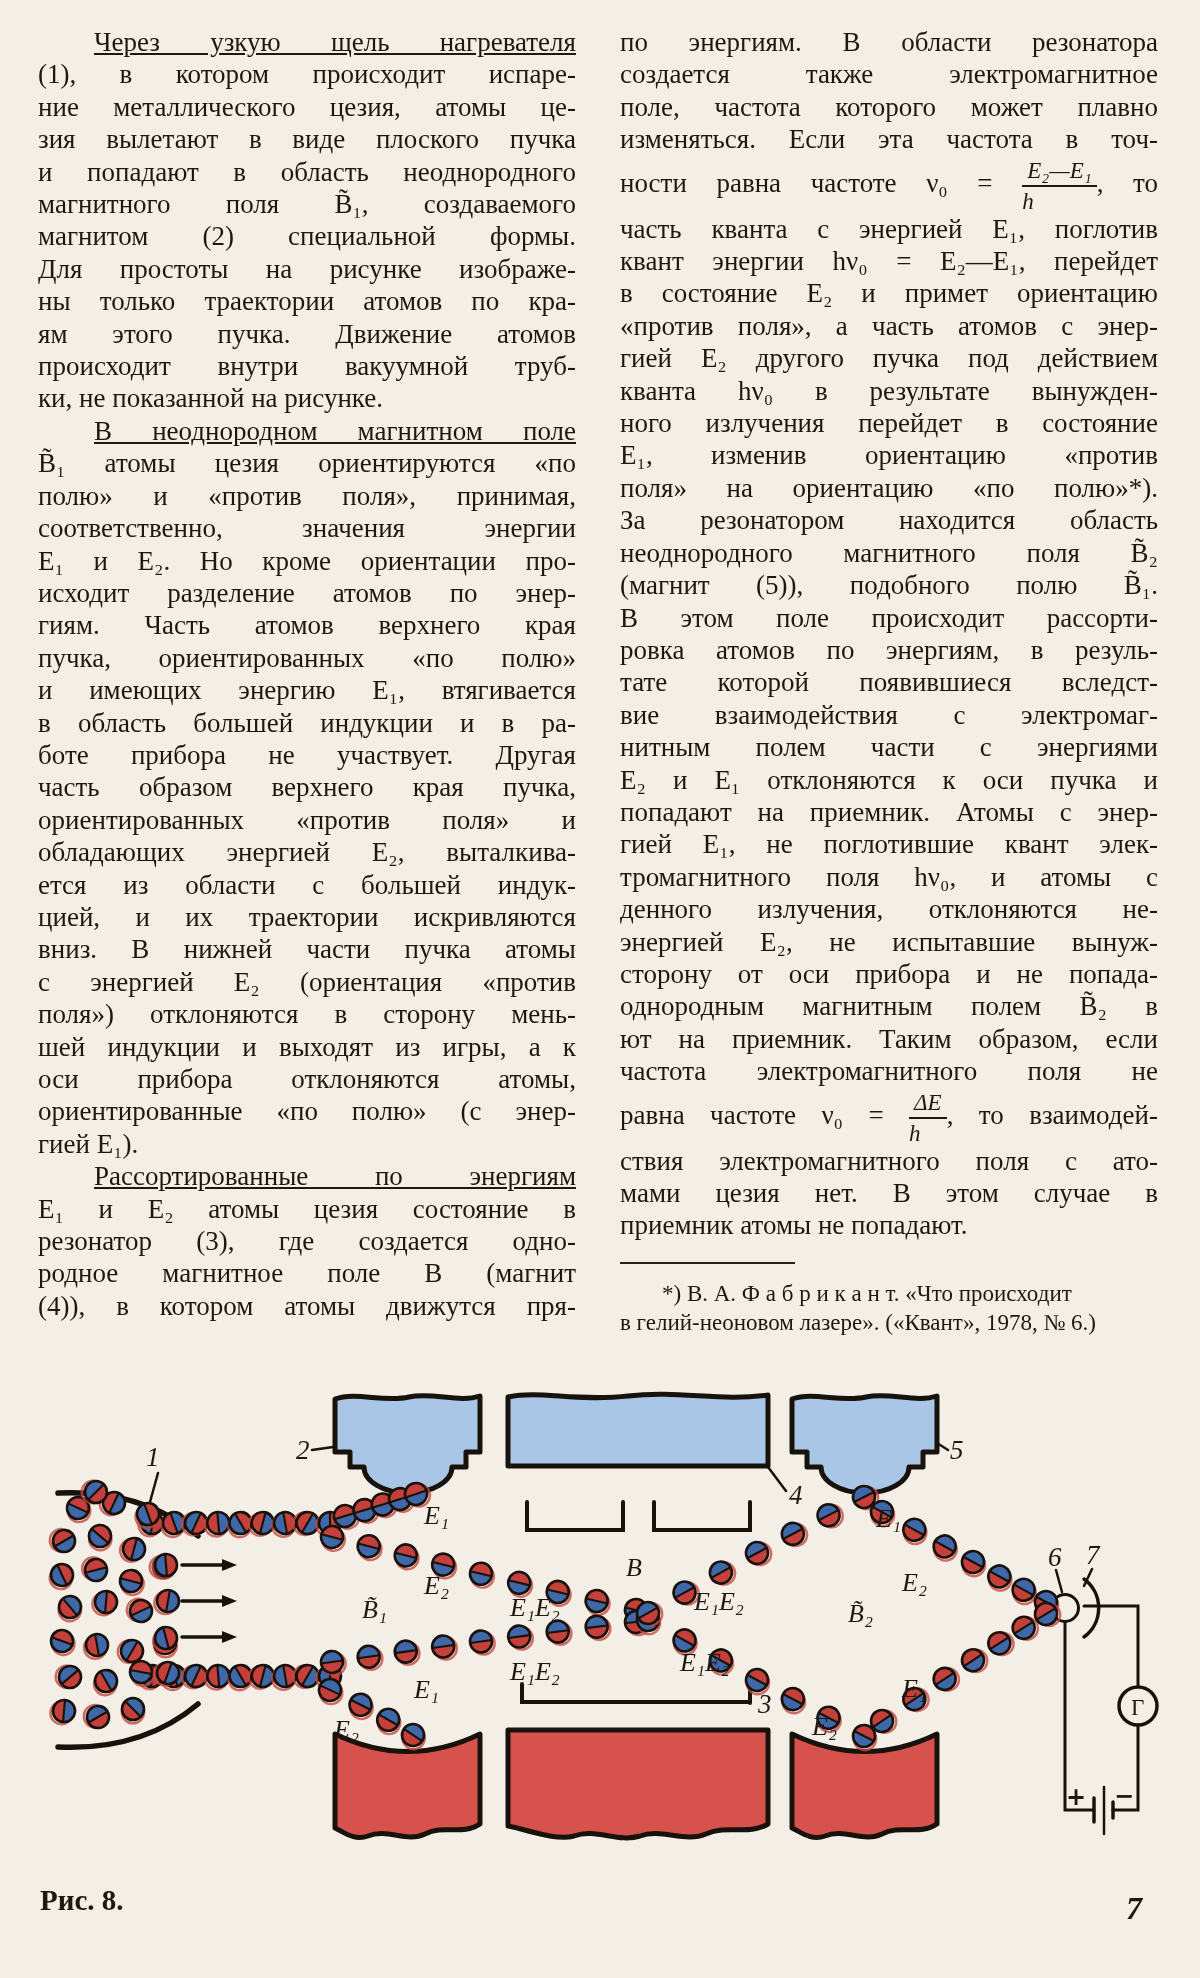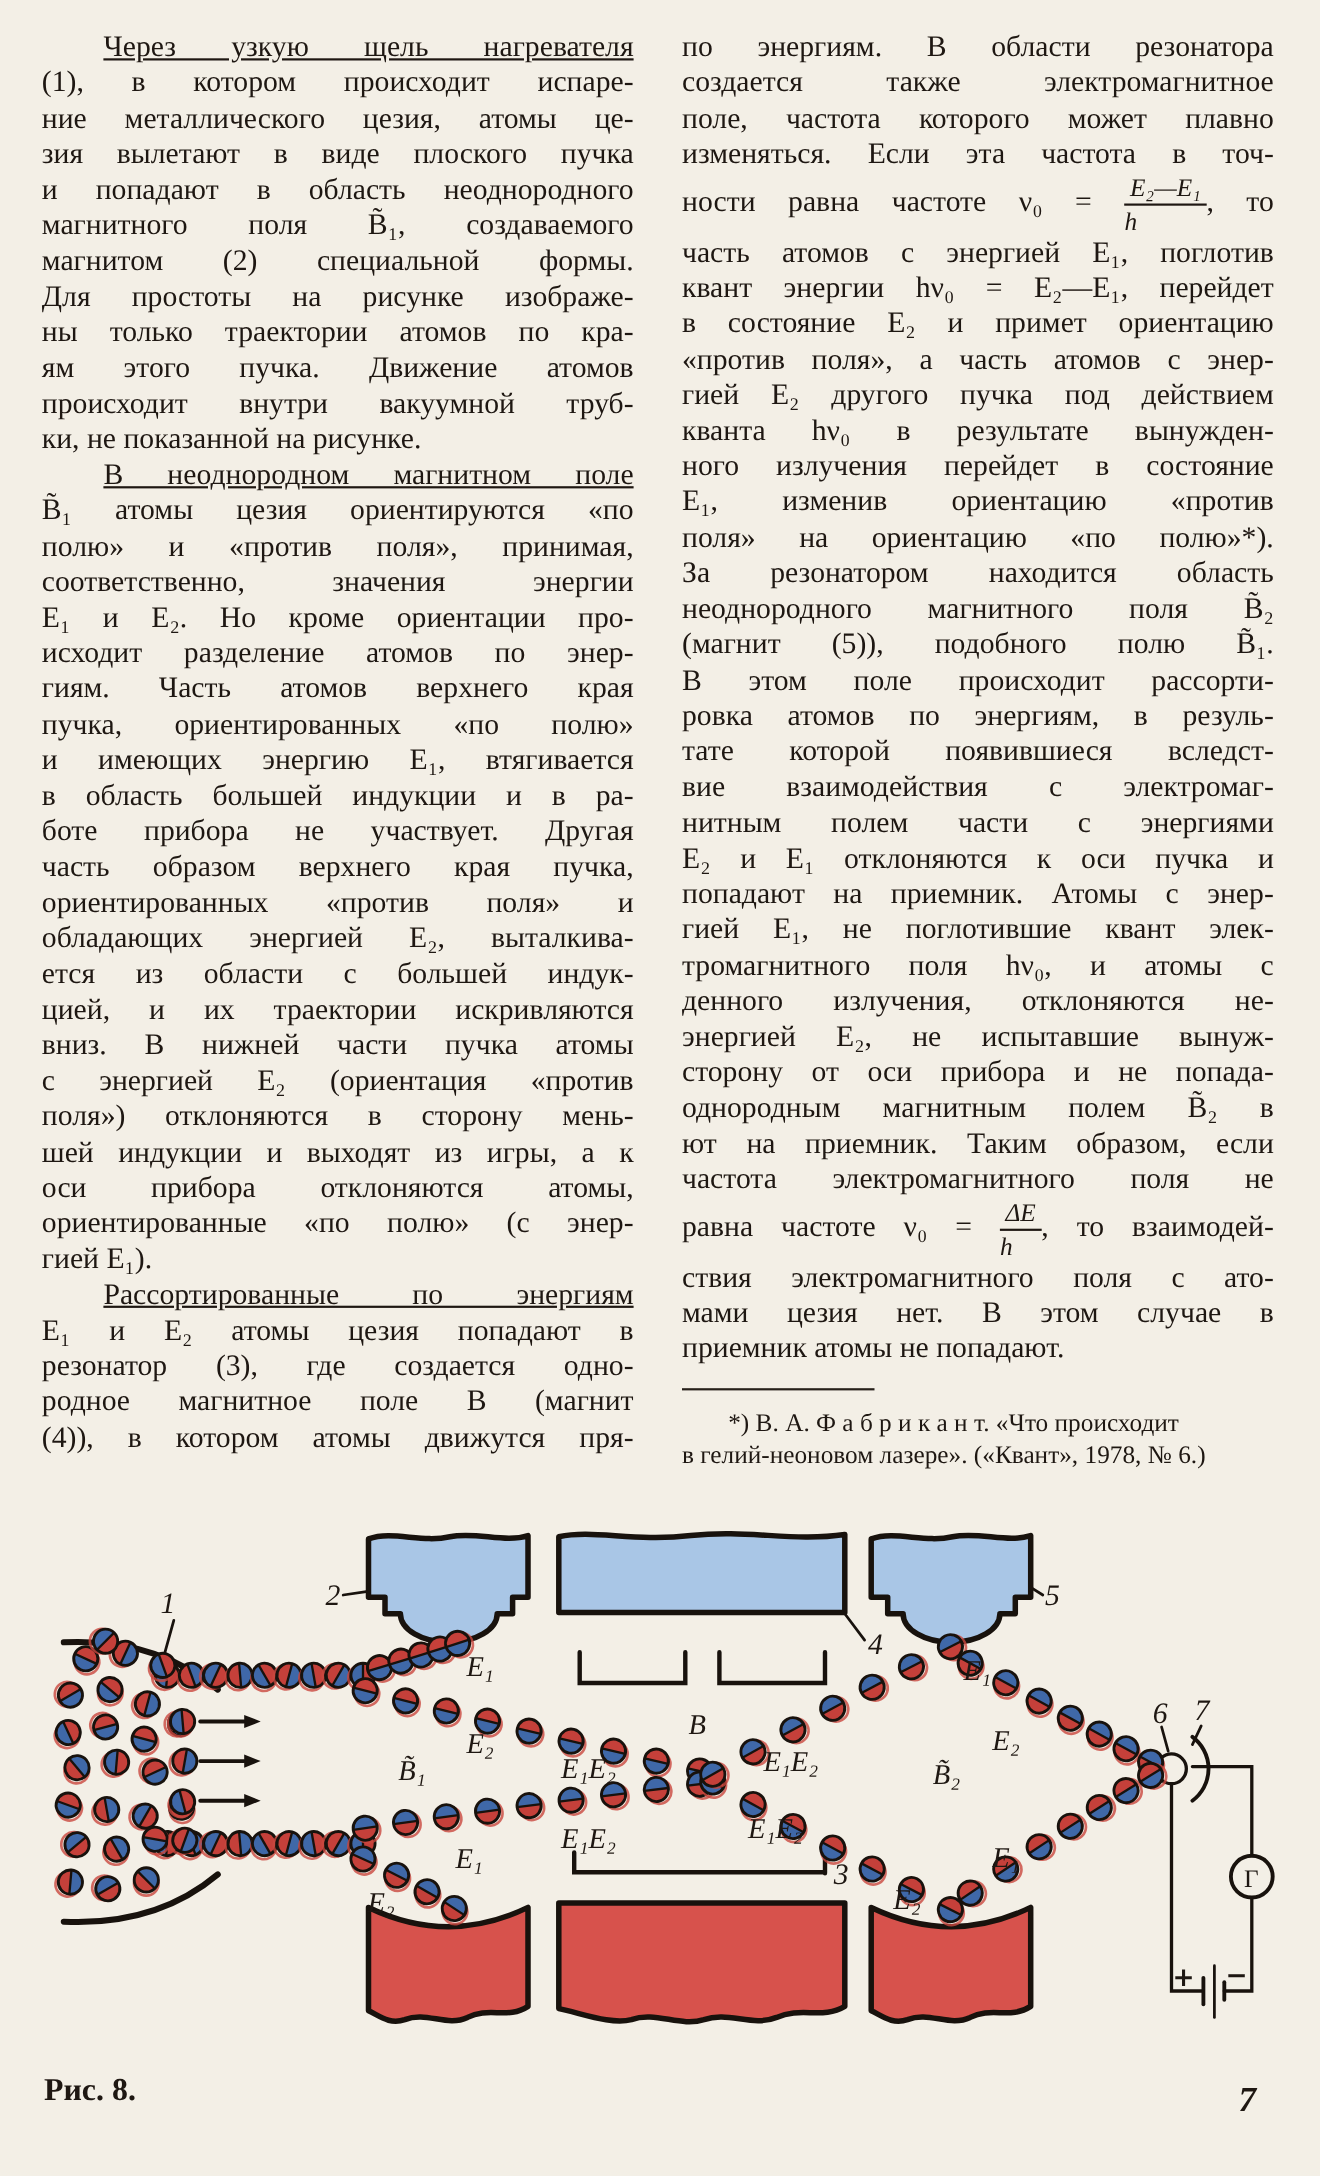--- a/index.html
+++ b/index.html
@@ -70,32 +70,32 @@
     <div class="tl">ется из области с большей индук-</div>
     <div class="tl">цией, и их траектории искривляются</div>
     <div class="tl">вниз. В нижней части пучка атомы</div>
     <div class="tl">с энергией E₂ (ориентация «против</div>
     <div class="tl">поля») отклоняются в сторону мень-</div>
     <div class="tl">шей индукции и выходят из игры, а к</div>
     <div class="tl">оси прибора отклоняются атомы,</div>
     <div class="tl">ориентированные «по полю» (с энер-</div>
     <div class="tl end">гией E₁).</div>
     <div class="tl ind">Рассортированные по энергиям</div>
-    <div class="tl">E₁ и E₂ атомы цезия попадают в</div>
+    <div class="tl">E₁ и E₂ атомы цезия состояние в</div>
     <div class="tl">резонатор (3), где создается одно-</div>
     <div class="tl">родное магнитное поле B (магнит</div>
     <div class="tl">(4)), в котором атомы движутся пря-</div>
   </div>
 <div class="col" id="col-right">
     <div class="tl">по энергиям. В области резонатора</div>
     <div class="tl">создается также электромагнитное</div>
     <div class="tl">поле, частота которого может плавно</div>
     <div class="tl">изменяться. Если эта частота в точ-</div>
     <div class="tl fline"><span>ности равна частоте ν₀ = </span><span class="frac"><span class="num">E₂—E₁</span><span class="den">h</span></span>,  то</div>
-    <div class="tl">часть атомов с энергией E₁, поглотив</div>
+    <div class="tl">часть кванта с энергией E₁, поглотив</div>
     <div class="tl">квант энергии hν₀ = E₂—E₁, перейдет</div>
     <div class="tl">в состояние E₂ и примет ориентацию</div>
     <div class="tl">«против поля», а часть атомов с энер-</div>
     <div class="tl">гией E₂ другого пучка под действием</div>
     <div class="tl">кванта hν₀ в результате вынужден-</div>
     <div class="tl">ного излучения перейдет в состояние</div>
     <div class="tl">E₁, изменив ориентацию «против</div>
     <div class="tl">поля» на ориентацию «по полю»*).</div>
     <div class="tl">За резонатором находится область</div>
     <div class="tl">неоднородного магнитного поля B̃₂</div>

